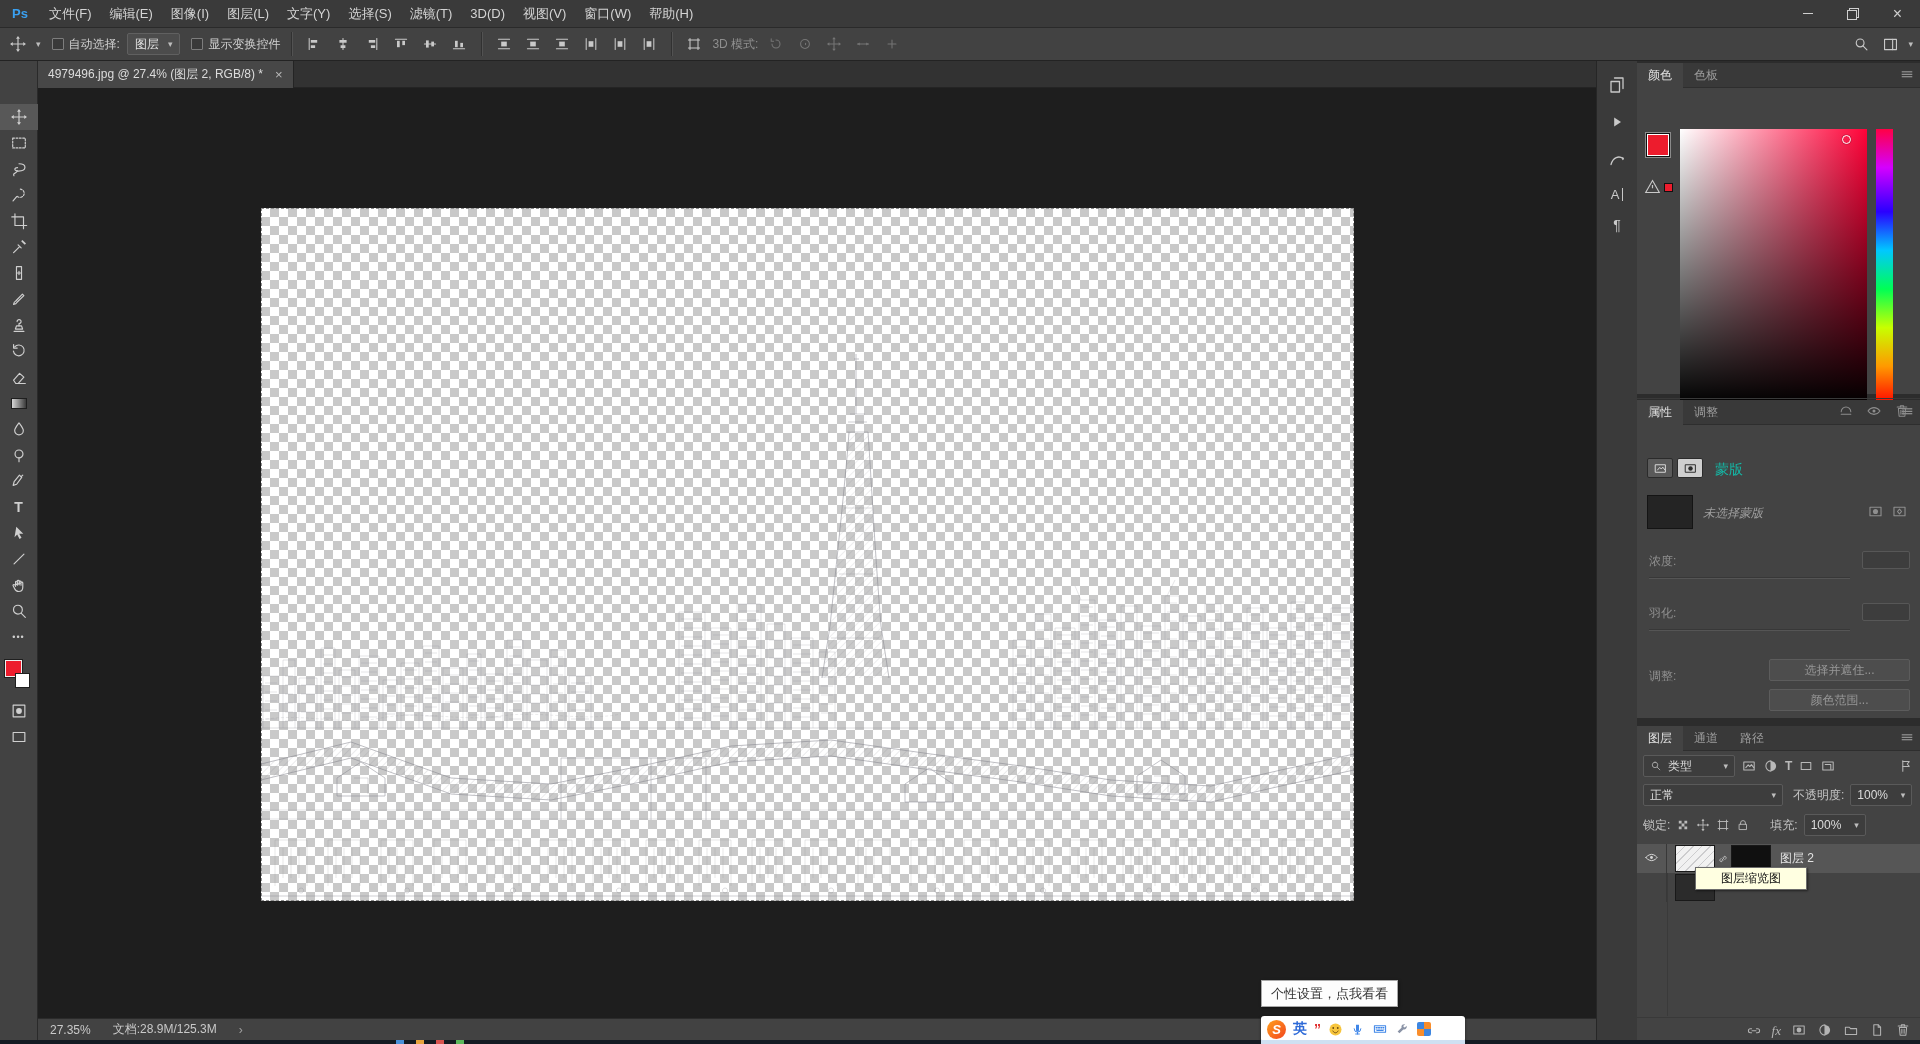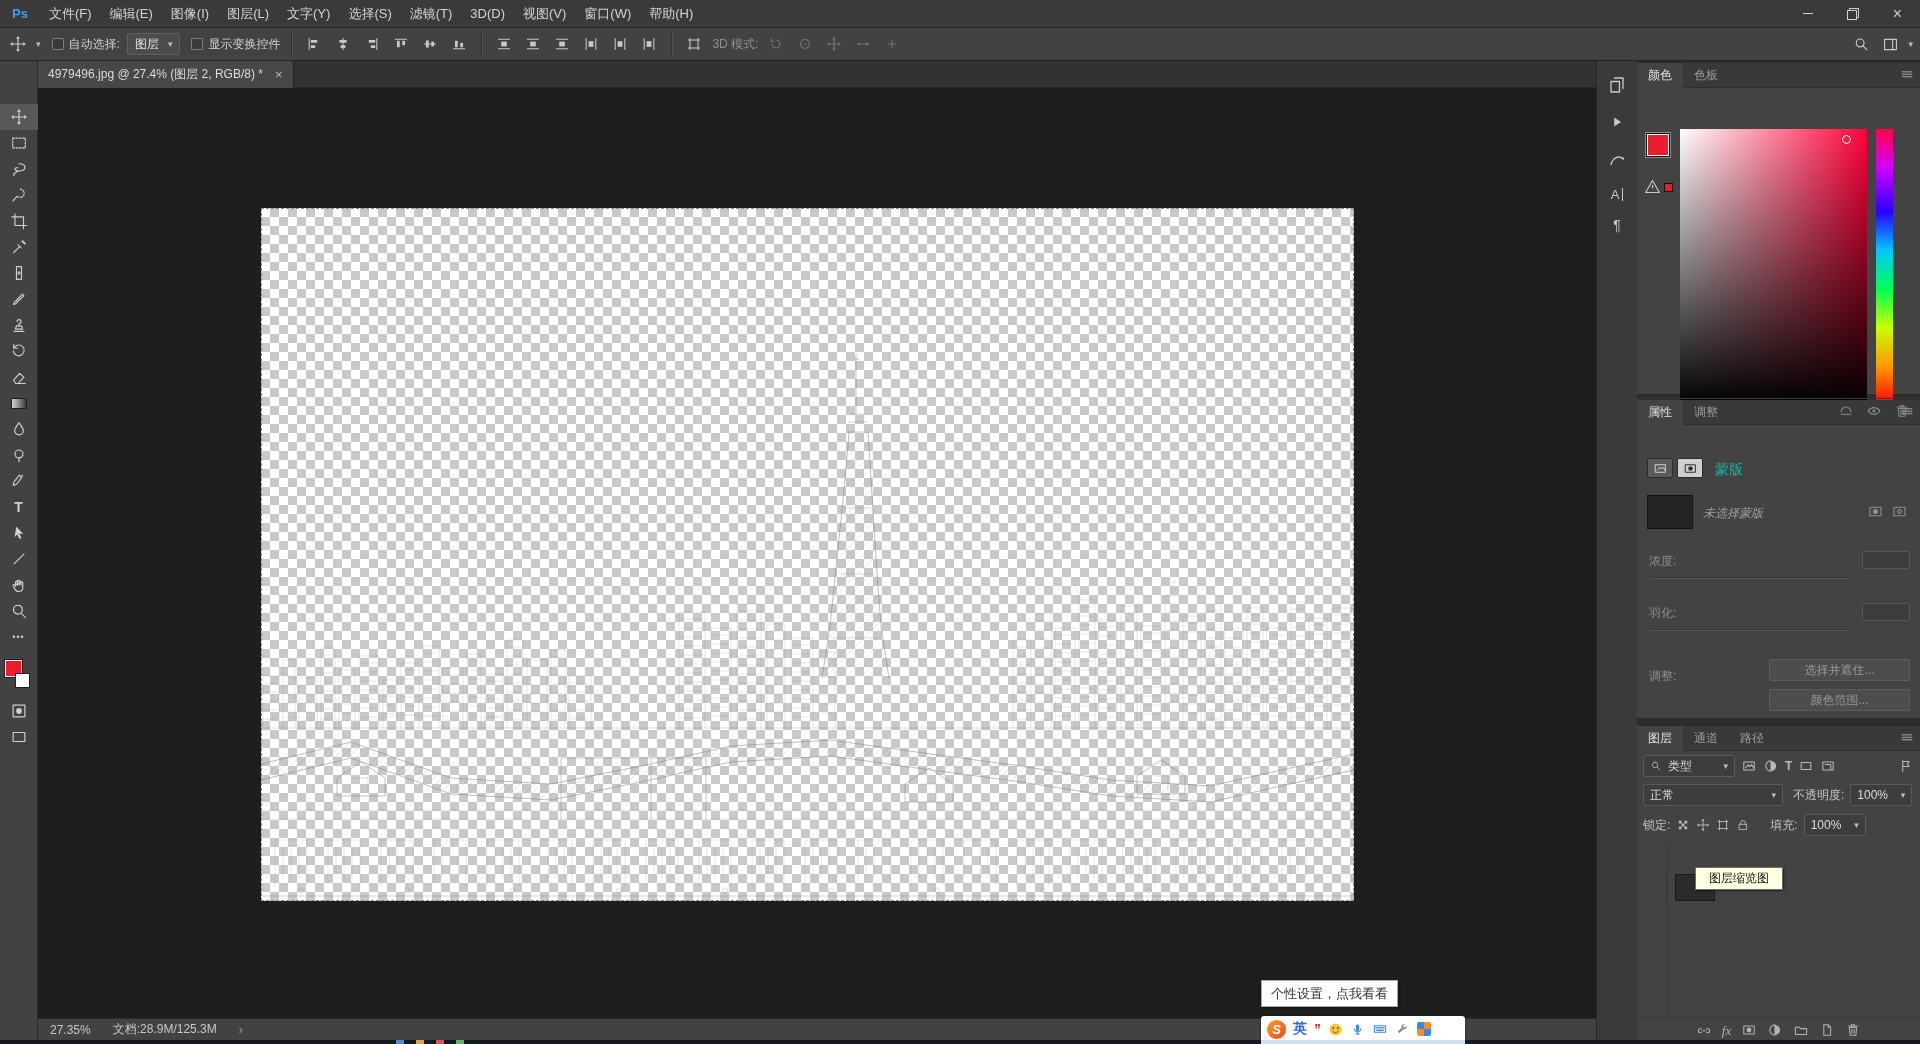--- a/index.html
+++ b/index.html
@@ -93,22 +93,22 @@
   .lrow.sel{background:#565656}
   .eyecell{width:30px;height:100%;display:flex;align-items:center;justify-content:center;border-right:1px solid #383838;color:#d8d8d8}
   .th{width:40px;height:27px;border:1px solid #191919;margin-left:8px;flex:0 0 40px}
   .th.sketchy{background:#f1f1f1 repeating-linear-gradient(135deg,rgba(110,110,115,.28) 0 1px,transparent 1px 6px)}
   .th.darky{background:#2b2b2b}
   .th.maskth{background:#101010;margin-left:2px}
   .th.photo{background:linear-gradient(180deg,#a9c6e0 0%,#a9c6e0 52%,#77808f 52%,#5d6672 72%,#49503f 72%,#3c4236 100%)}
   .lname{margin-left:9px;color:#e3e3e3}
   .lrow .chainic{color:#cfcfcf;margin-left:2px;display:flex}
   #vline{position:absolute;left:30px;top:118px;bottom:28px;width:1px;background:#3a3a3a}
-  #ltip{position:absolute;left:58px;top:141px;background:#ffffe1;color:#111;border:1px solid #6c6c6c;font-size:12px;padding:2px 13px;box-shadow:1px 1px 2px rgba(0,0,0,.5);z-index:5;white-space:nowrap}
-  .lfoot{position:absolute;left:0;right:0;bottom:0;height:27px;border-top:1px solid #393939;display:flex;align-items:center;justify-content:center;gap:10px;padding:0 9px;color:#b3b3b3}
+  #ltip{position:absolute;left:58px;top:141px;background:#ffffe1;color:#111;border:1px solid #6c6c6c;font-size:12px;padding:2px 25px;box-shadow:1px 1px 2px rgba(0,0,0,.5);z-index:5;white-space:nowrap}
+  .lfoot{position:absolute;left:0;right:0;bottom:0;height:27px;border-top:1px solid #393939;display:flex;align-items:center;justify-content:flex-end;gap:10px;padding:0 9px;color:#b3b3b3}
   .fxglyph{font-style:italic;font-family:"Liberation Serif",serif;font-size:13px}
   
   #personal-tip{position:absolute;left:1261px;top:980px;height:27px;background:#fdfdfd;border:1px solid #a8a8a8;color:#333;font-size:13px;display:flex;align-items:center;padding:0 9px;box-shadow:1px 1px 3px rgba(0,0,0,.45);z-index:30;white-space:nowrap}
   #ime{position:absolute;left:1261px;top:1016px;width:204px;height:26px;background:#fff;border-radius:3px;box-shadow:0 1px 3px rgba(0,0,0,.5);display:flex;align-items:center;gap:7px;padding:0 6px;z-index:31}
   #sogou-logo{width:19px;height:19px;border-radius:50%;background:linear-gradient(135deg,#ff9f1c,#f3451f);color:#fff;font-weight:bold;font-style:italic;font-size:13px;display:flex;align-items:center;justify-content:center}
   #ime-lang{color:#2f6bd8;font-weight:bold;font-size:14px}
   #ime-quote{color:#e03030;font-weight:bold;font-size:14px}
   .imeic{display:flex}
   #ime-grid{width:14px;height:14px;background:conic-gradient(#f98d2b 0% 25%,#3d86e0 0% 50%,#f98d2b 0% 75%,#3d86e0 0% 100%);border-radius:2px}
   
@@ -689,20 +689,38 @@
         </span>
       <span class="llbl" style="margin-left:14px">填充:</span>
       <div class="ddv">
         <span>100%</span>
         <span class="caret">▾</span>
       </div>
     </div>
 
     <div id="vline"></div>
 
+    <div class="lrow sel" style="top:118px">
+      <span class="eyecell">
+          <span><svg viewBox="0 0 20 20" width="15" height="15">
+              <path d="M2.5 10S5.5 5.8 10 5.8 17.5 10 17.5 10 14.5 14.2 10 14.2 2.5 10 2.5 10z" fill="none" stroke="currentColor" stroke-width="1.3" stroke-linecap="round" stroke-linejoin="round"></path>
+              <path d="M10 8.1a1.9 1.9 0 1 1 0 3.8 1.9 1.9 0 0 1 0-3.8z" fill="currentColor" stroke="none" stroke-linecap="round" stroke-linejoin="round"></path>
+            </svg></span>
+        </span>
+      <span class="th sketchy"></span>
+      <span class="chainic">
+          <svg viewBox="0 0 20 20" width="12" height="12">
+            <path d="M8.2 11.8l3.6-3.6" fill="none" stroke="currentColor" stroke-width="1.3" stroke-linecap="round" stroke-linejoin="round"></path>
+            <path d="M7 9 5.2 10.8a2.3 2.3 0 0 0 3.2 3.2L10.2 12" fill="none" stroke="currentColor" stroke-width="1.3" stroke-linecap="round" stroke-linejoin="round"></path>
+            <path d="M13 11l1.8-1.8a2.3 2.3 0 0 0-3.2-3.2L9.8 8" fill="none" stroke="currentColor" stroke-width="1.3" stroke-linecap="round" stroke-linejoin="round"></path>
+          </svg>
+        </span>
+      <span class="th maskth"></span>
+      <span class="lname">图层 2</span>
+    </div>
     <div class="lrow" style="top:147px">
       <span class="eyecell"></span>
       <span class="th darky"></span>
       <span class="lname"></span>
     </div>
     <div id="ltip">图层缩览图</div>
 
     <div class="lfoot">
       <span><svg viewBox="0 0 20 20" width="16" height="16">
             <path d="M7 8.5H5.5a2.5 2.5 0 0 0 0 5H7M13 8.5h1.5a2.5 2.5 0 0 1 0 5H13M7.5 11h5" fill="none" stroke="currentColor" stroke-width="1.3" stroke-linecap="round" stroke-linejoin="round"></path>

